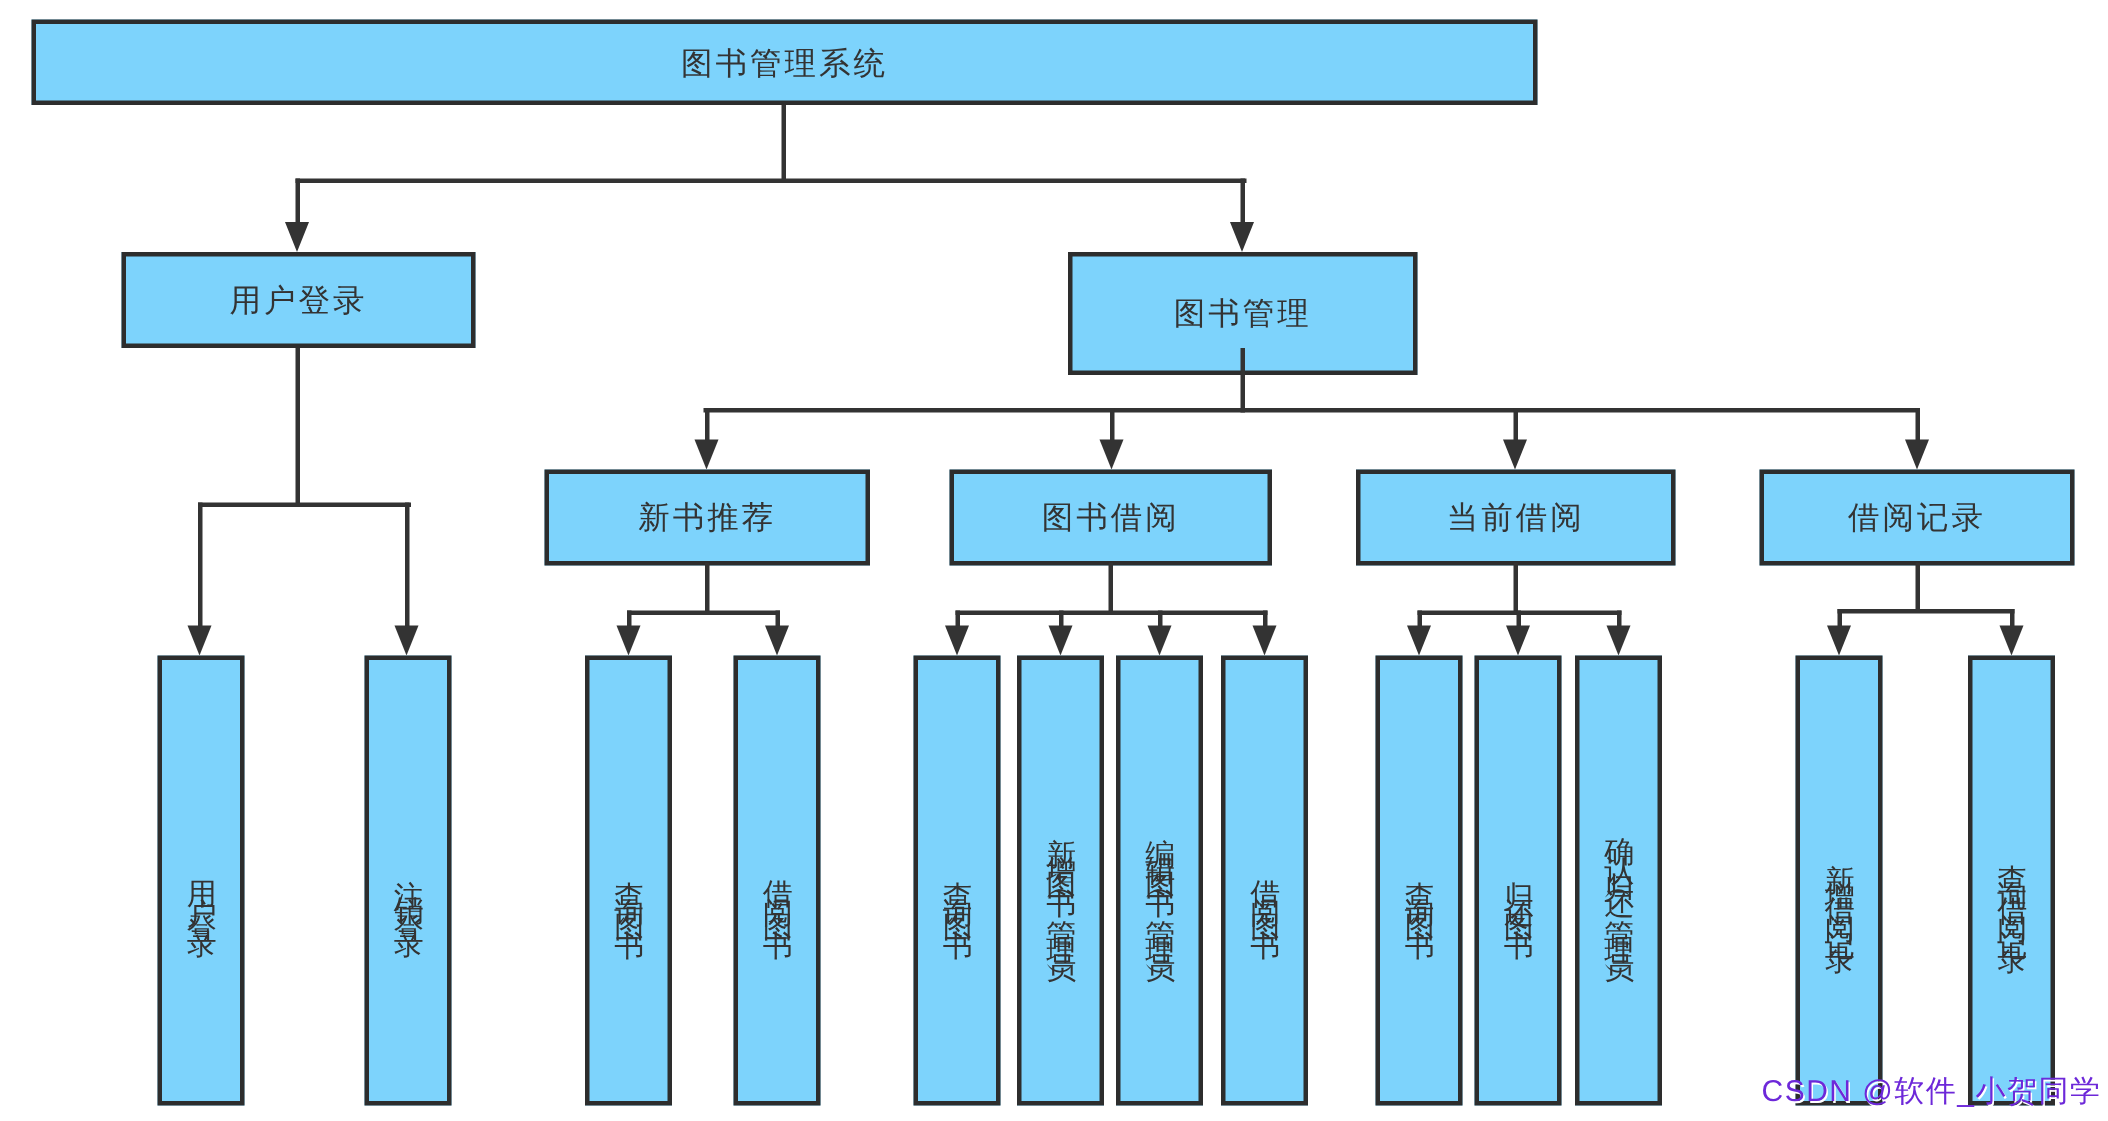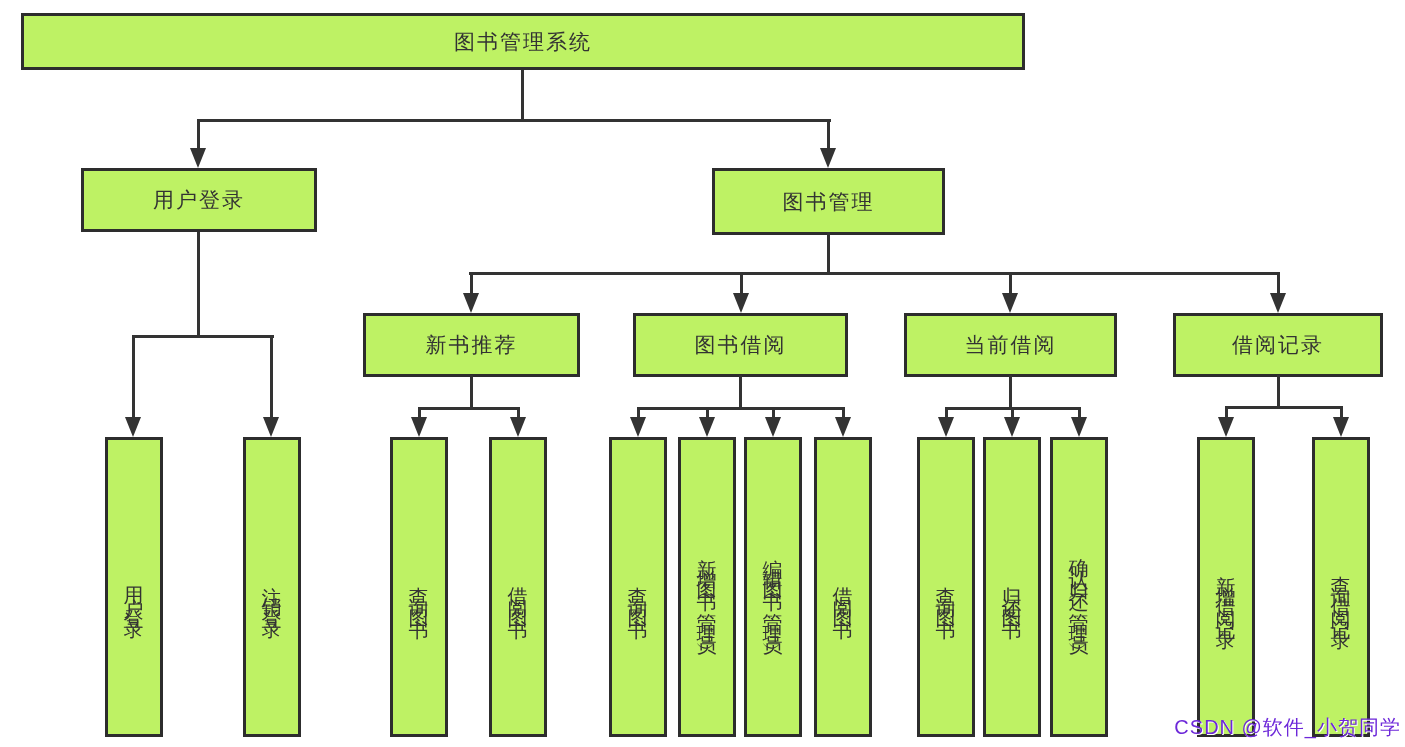--- a/index.html
+++ b/index.html
@@ -8,21 +8,21 @@
     width:1405px;height:747px;
     background:#ffffff;
     font-family:"Liberation Sans","DejaVu Sans",sans-serif;
     overflow:hidden;
     color:#333333;
   }
   .node{
     position:absolute;
     box-sizing:border-box;
     border:3px solid #2d2d2d;
-    background:#bef264;
+    background:#7dd3fc;
     display:flex;
     align-items:center;
     justify-content:center;
     text-align:right;
   }
   .node .lbl{
     font-size:21px;
     letter-spacing:2px;
     color:#333333;
     white-space:nowrap;
@@ -65,21 +65,21 @@
   <div class="vline" style="left:521px;top:70px;height:50px"></div>
   <div class="hline" style="left:197px;top:119px;width:634px"></div>
   <div class="vline" style="left:197px;top:119px;height:31px"></div>
   <div class="tri" style="left:190px;top:148px"></div>
   <div class="vline" style="left:827px;top:119px;height:31px"></div>
   <div class="tri" style="left:820px;top:148px"></div>
 
   <div class="node" style="left:81px;top:168px;width:236px;height:64px">
     <span class="lbl">用户登录</span>
   </div>
-  <div class="node" style="left:712px;top:168px;width:233px;height:67px">
+  <div class="node" style="left:712px;top:168px;width:233px;height:82px">
     <span class="lbl">图书管理</span>
   </div>
 
   <div class="vline" style="left:197px;top:232px;height:106px"></div>
   <div class="hline" style="left:132px;top:335px;width:142px"></div>
   <div class="vline" style="left:132px;top:335px;height:84px"></div>
   <div class="tri" style="left:125px;top:417px"></div>
   <div class="vline" style="left:270px;top:335px;height:84px"></div>
   <div class="tri" style="left:263px;top:417px"></div>
 

